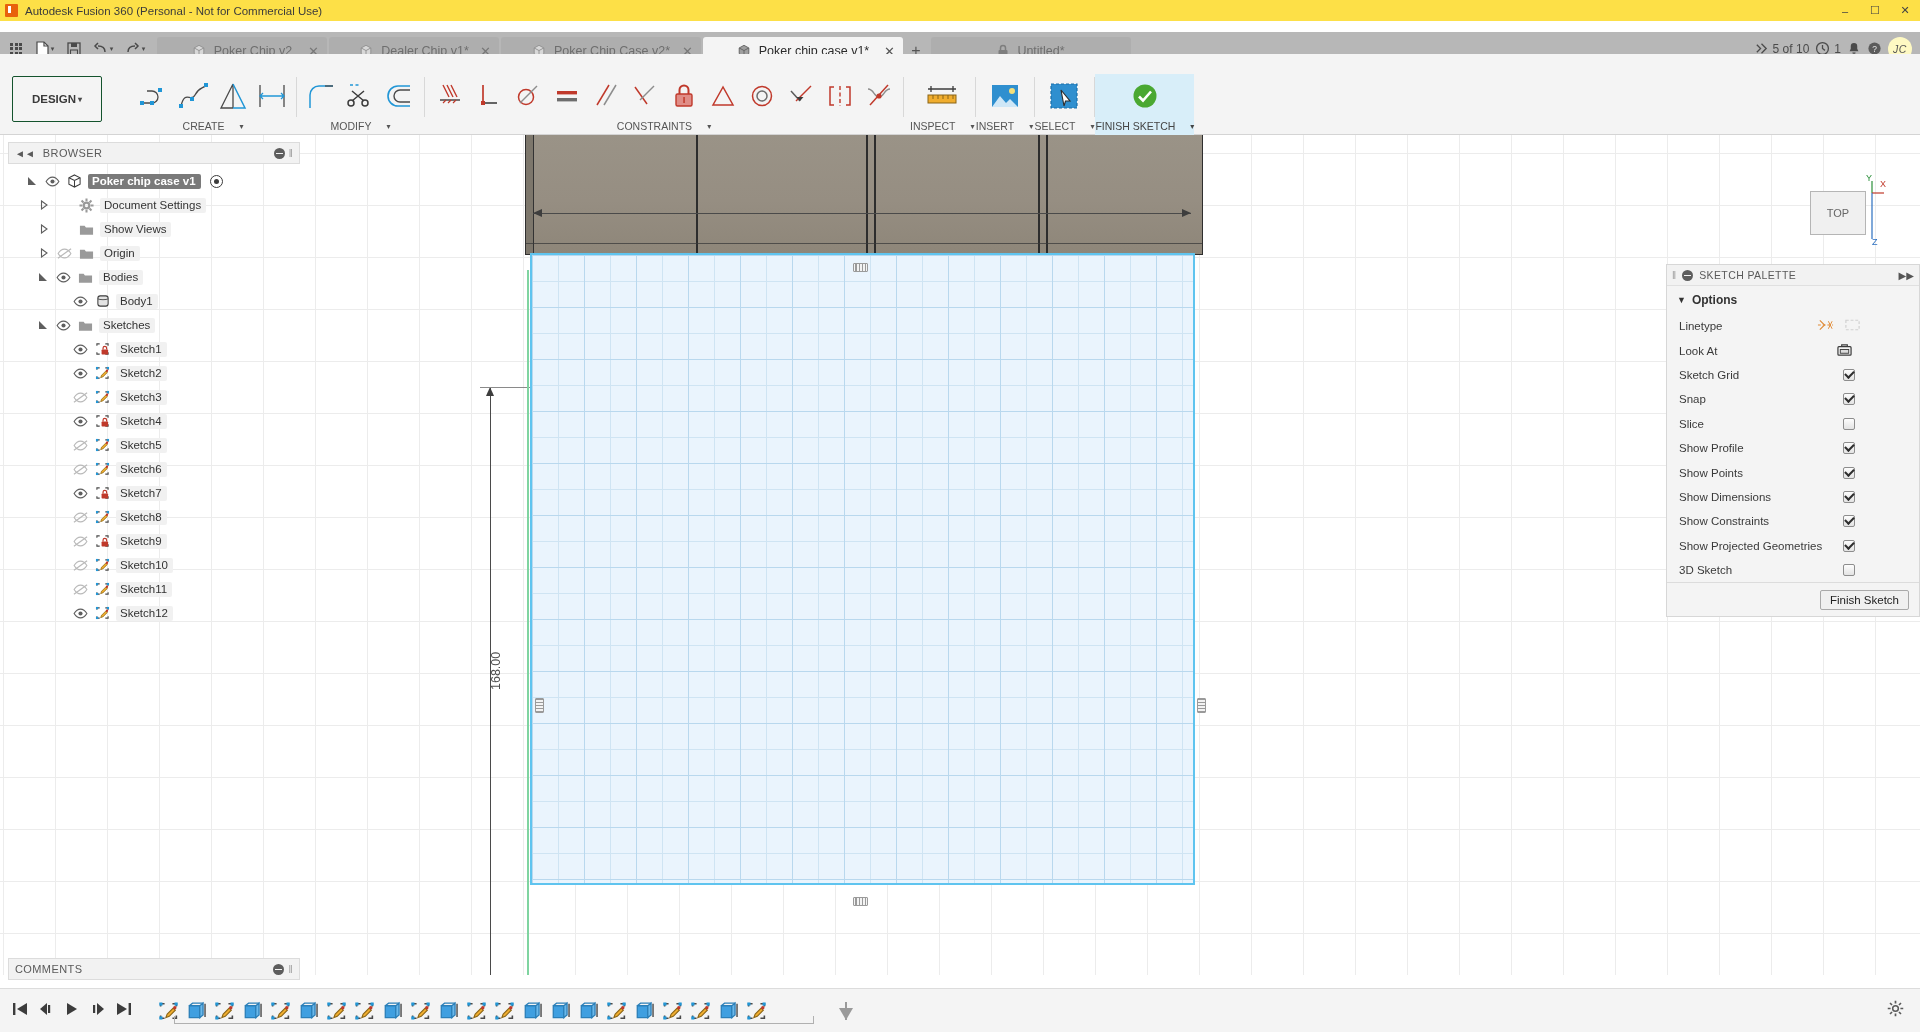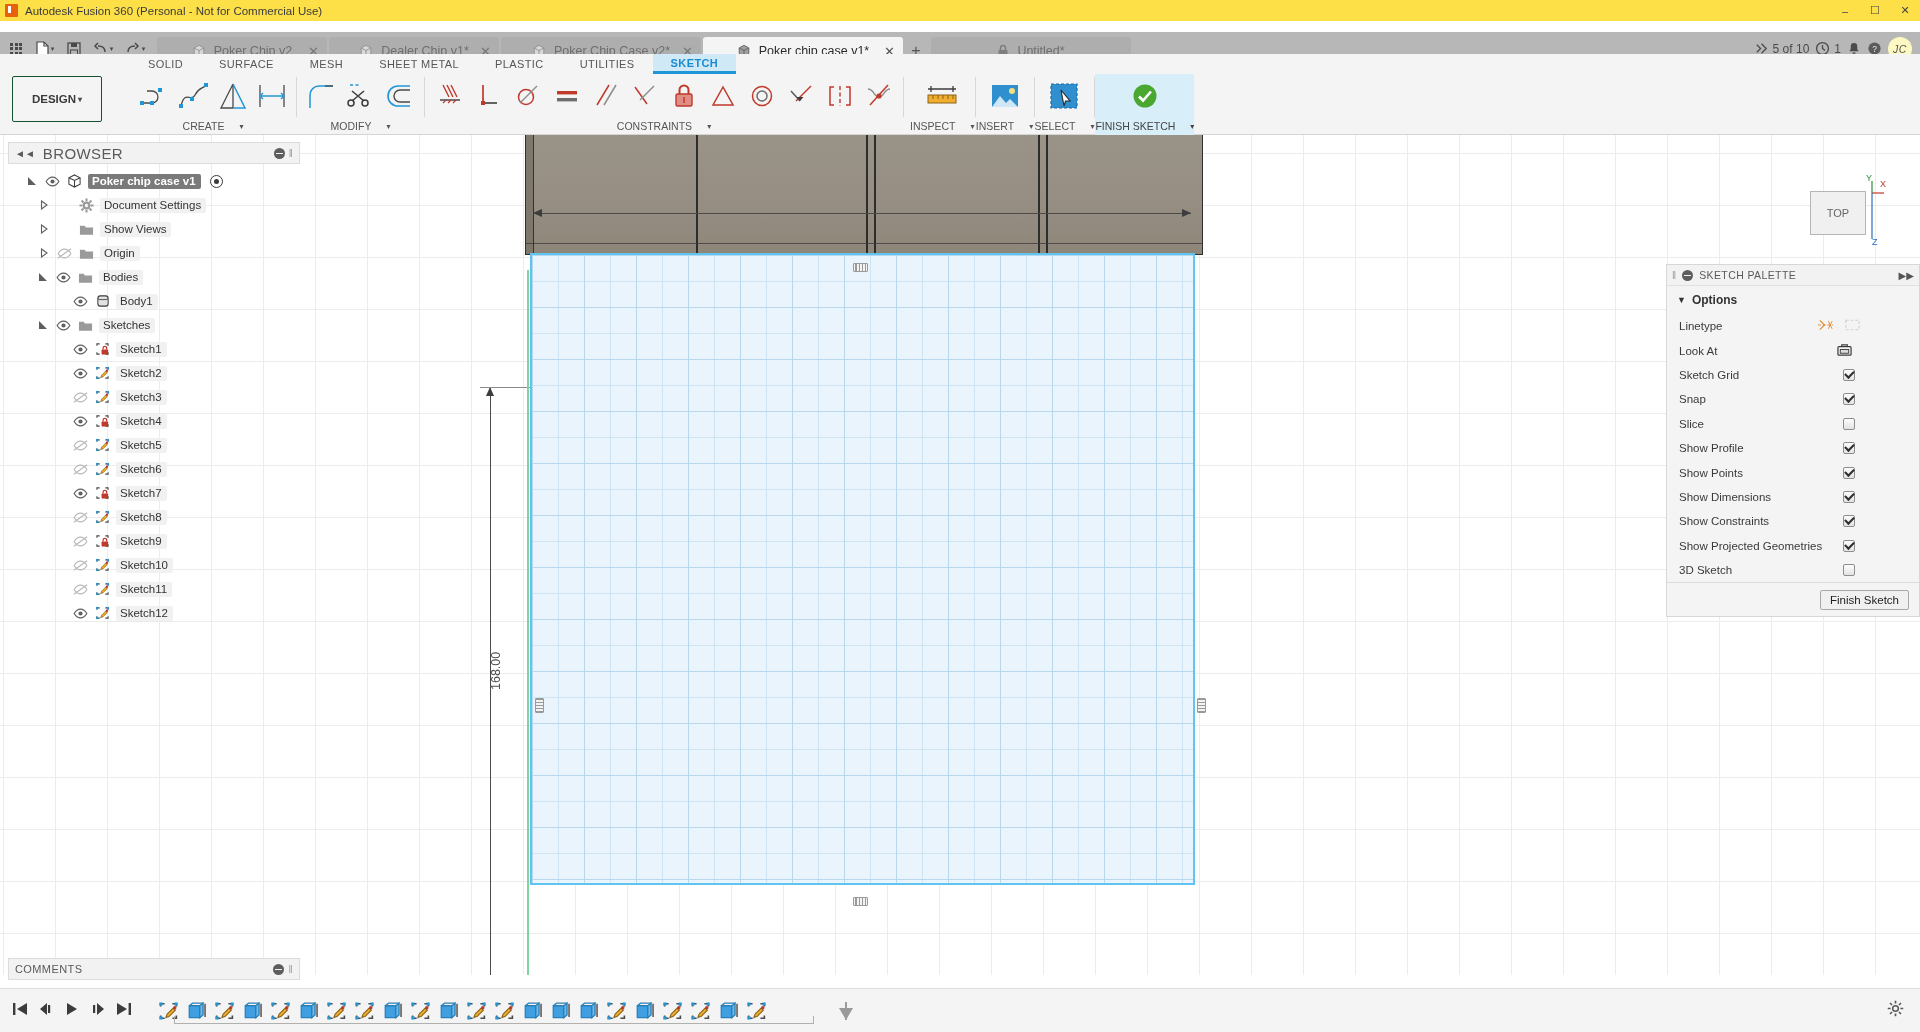--- a/index.html
+++ b/index.html
@@ -108,21 +108,21 @@
   .finish-group .rgroup-label { color: #444; }
 
   
   .browser {
     position: absolute; left: 8px; top: 142px; width: 292px;
   }
   .browser-head {
     height: 22px; background: #f2f2f2; border: 1px solid #dcdcdc;
     display: flex; align-items: center; padding: 0 6px; gap: 8px;
   }
-  .browser-head .ttl { font-size: 15px; color: #5a5a5a; letter-spacing: 0.4px; }
+  .browser-head .ttl { font-size: 11px; color: #5a5a5a; letter-spacing: 0.4px; }
   .browser-head .arrows { color: #5a5a5a; font-size: 10px; }
   .browser-head .right-ico { margin-left: auto; display: flex; align-items: center; gap: 4px; color: #5a5a5a; }
 
   .tree { padding-top: 5px; font-size: 11.5px; color: #333; }
   .trow { height: 24px; display: flex; align-items: center; gap: 5px; }
   .twist { width: 12px; height: 12px; display: flex; align-items: center; justify-content: center; color: #555; font-size: 9px; }
   .eye { width: 18px; height: 14px; display: flex; align-items: center; justify-content: center; }
   .nodeicon { width: 17px; height: 15px; display: flex; align-items: center; justify-content: center; }
   .nodelbl { padding: 1px 5px 2px 4px; background: #f1f1f1; border-radius: 2px; white-space: nowrap; }
   .trow.selected .nodelbl { background: #7a7a7a; color: #fff; font-weight: bold; }
@@ -424,29 +424,20 @@
       <div class="avatar">JC</div>
     </div>
   </div>
 
   <div class="ribbon">
     <div class="design-btn">
       <span>DESIGN</span>
       <span class="caret" style="font-size:8px">▾</span>
     </div>
 
-    <div class="ribbon-tabs">
-      <div class="rtab">SOLID</div>
-      <div class="rtab">SURFACE</div>
-      <div class="rtab">MESH</div>
-      <div class="rtab">SHEET METAL</div>
-      <div class="rtab">PLASTIC</div>
-      <div class="rtab">UTILITIES</div>
-      <div class="rtab active">SKETCH</div>
-    </div>
 
     <div class="ribbon-body">
 
       <div class="rgroup">
         <div class="rgroup-icons">
           <div class="ricon">
             <svg width="34" height="30" viewBox="0 0 34 30">
                 <path d="M4 22h10a6 6 0 100-12H9" fill="none" stroke="#4a4a4a" stroke-width="1.3"></path>
                 <rect x="2" y="20" width="4" height="4" fill="#2196d6"></rect>
                 <rect x="12" y="20" width="4" height="4" fill="#2196d6"></rect>

